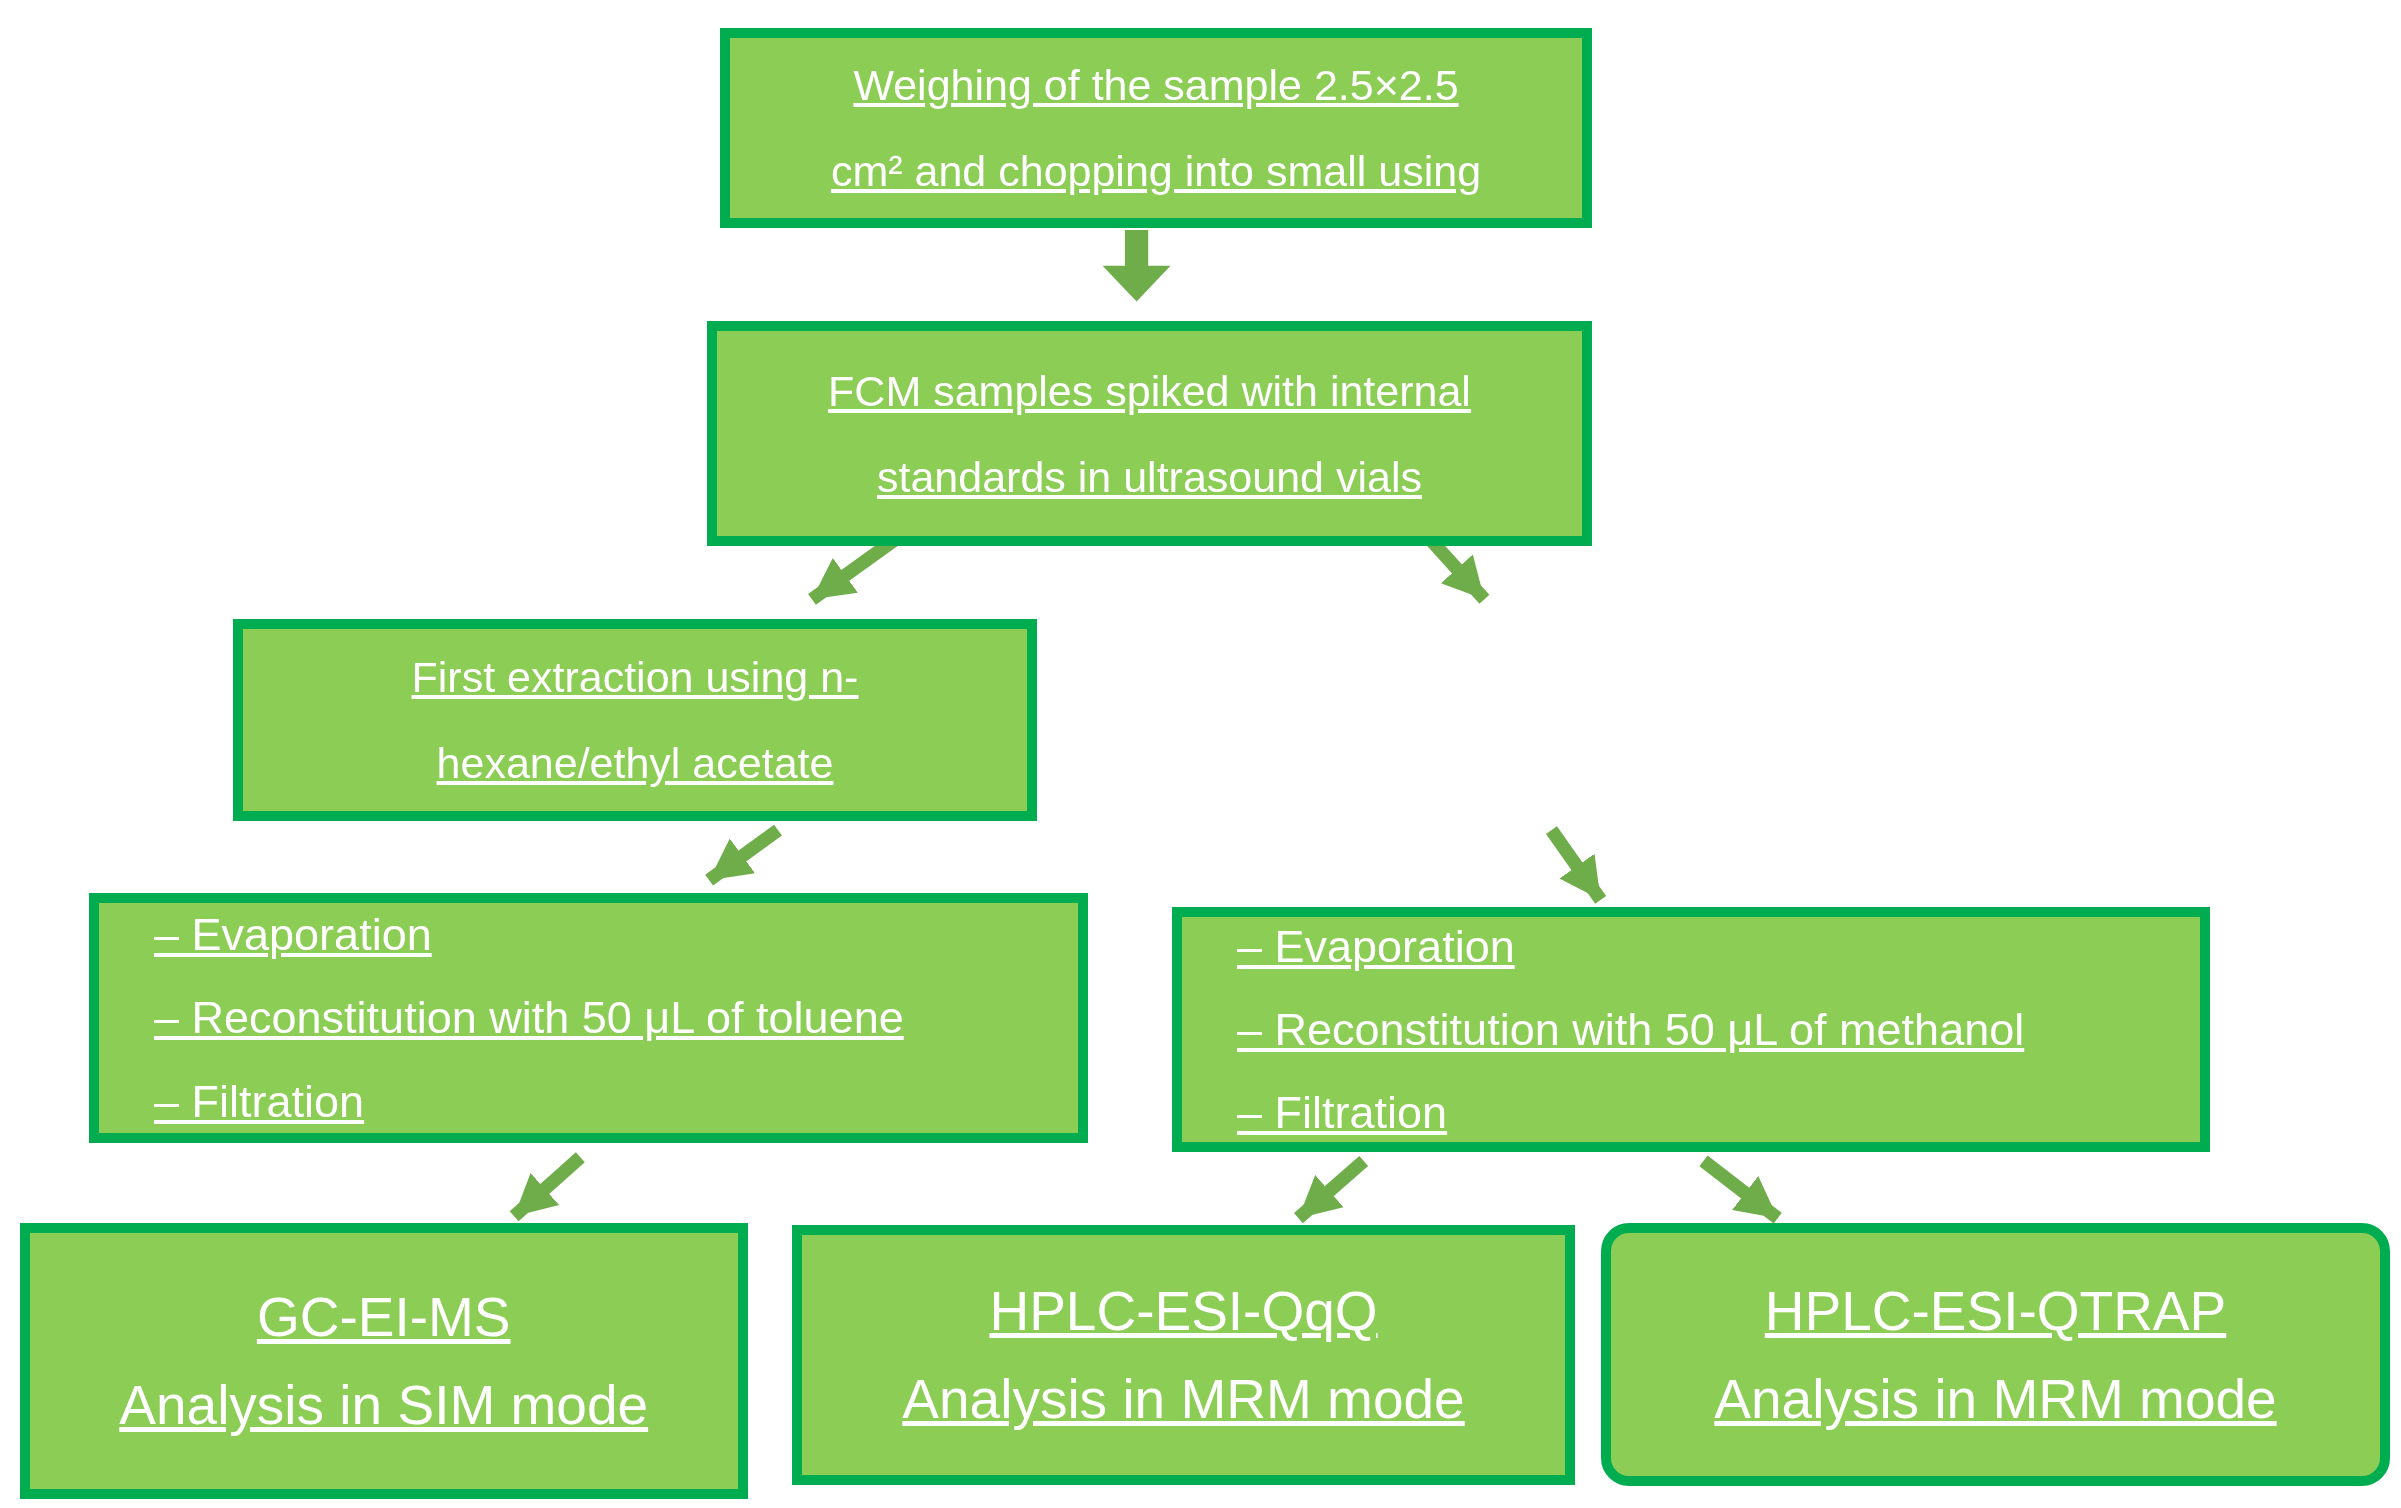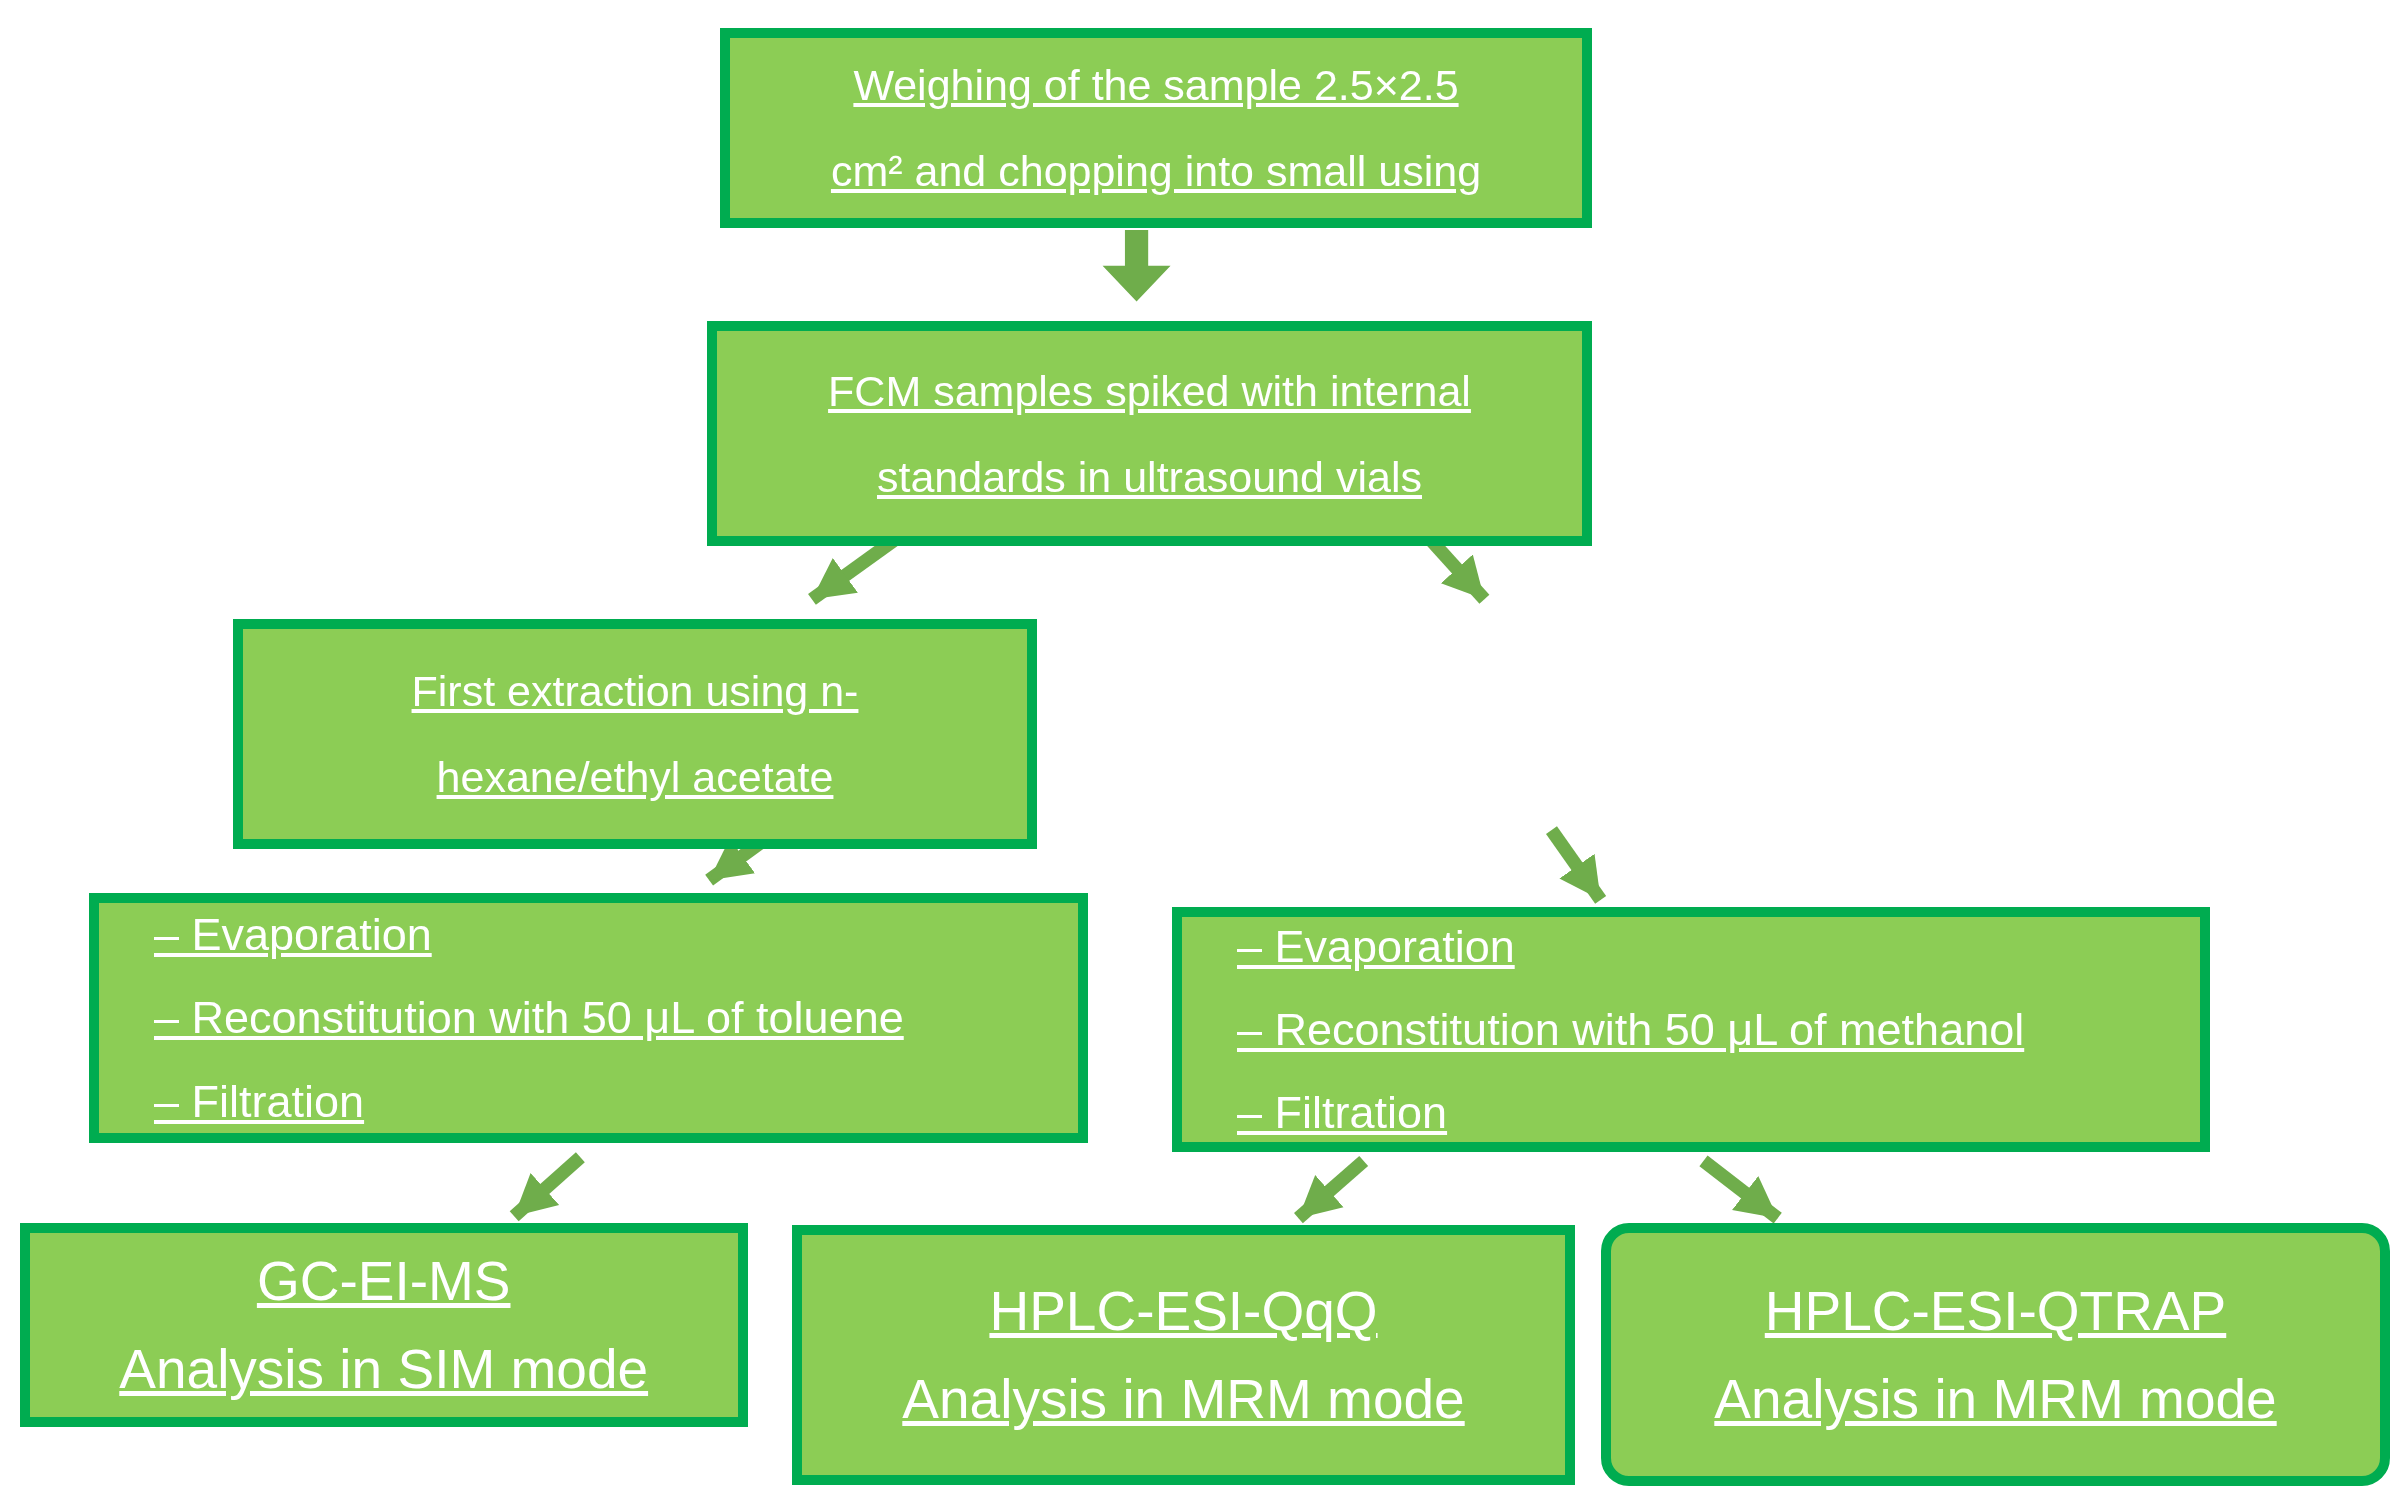--- a/index.html
+++ b/index.html
@@ -79,39 +79,39 @@
   <div class="node mid" style="left:720px; top:28px; width:872px; height:200px;">
     <div class="line">Weighing of the sample 2.5×2.5</div>
     <div class="line">cm² and chopping into small using</div>
   </div>
 
   <div class="node mid" style="left:707px; top:321px; width:885px; height:225px;">
     <div class="line">FCM samples spiked with internal</div>
     <div class="line">standards in ultrasound vials</div>
   </div>
 
-  <div class="node mid" style="left:233px; top:619px; width:804px; height:230px;">
+  <div class="node mid" style="left:233px; top:619px; width:804px; height:202px;">
     <div class="line">First extraction using n-</div>
     <div class="line">hexane/ethyl acetate</div>
   </div>
 
 
   <div class="node steps" style="left:89px; top:893px; width:999px; height:250px;">
     <div class="line">– Evaporation</div>
     <div class="line">– Reconstitution with 50 μL of toluene</div>
     <div class="line">– Filtration</div>
   </div>
 
   <div class="node steps" style="left:1172px; top:907px; width:1038px; height:245px;">
     <div class="line">– Evaporation</div>
     <div class="line">– Reconstitution with 50 μL of methanol</div>
     <div class="line">– Filtration</div>
   </div>
 
-  <div class="node final" style="left:19.7px; top:1223px; width:728px; height:204px;">
+  <div class="node final" style="left:19.7px; top:1223px; width:728px; height:276px;">
     <div class="line">GC-EI-MS</div>
     <div class="line">Analysis in SIM mode</div>
   </div>
 
   <div class="node final" style="left:792px; top:1225px; width:783px; height:260px;">
     <div class="line">HPLC-ESI-QqQ</div>
     <div class="line">Analysis in MRM mode</div>
   </div>
 
   <div class="node final" style="left:1601px; top:1223px; width:789px; height:263px;border-radius:28px;">

